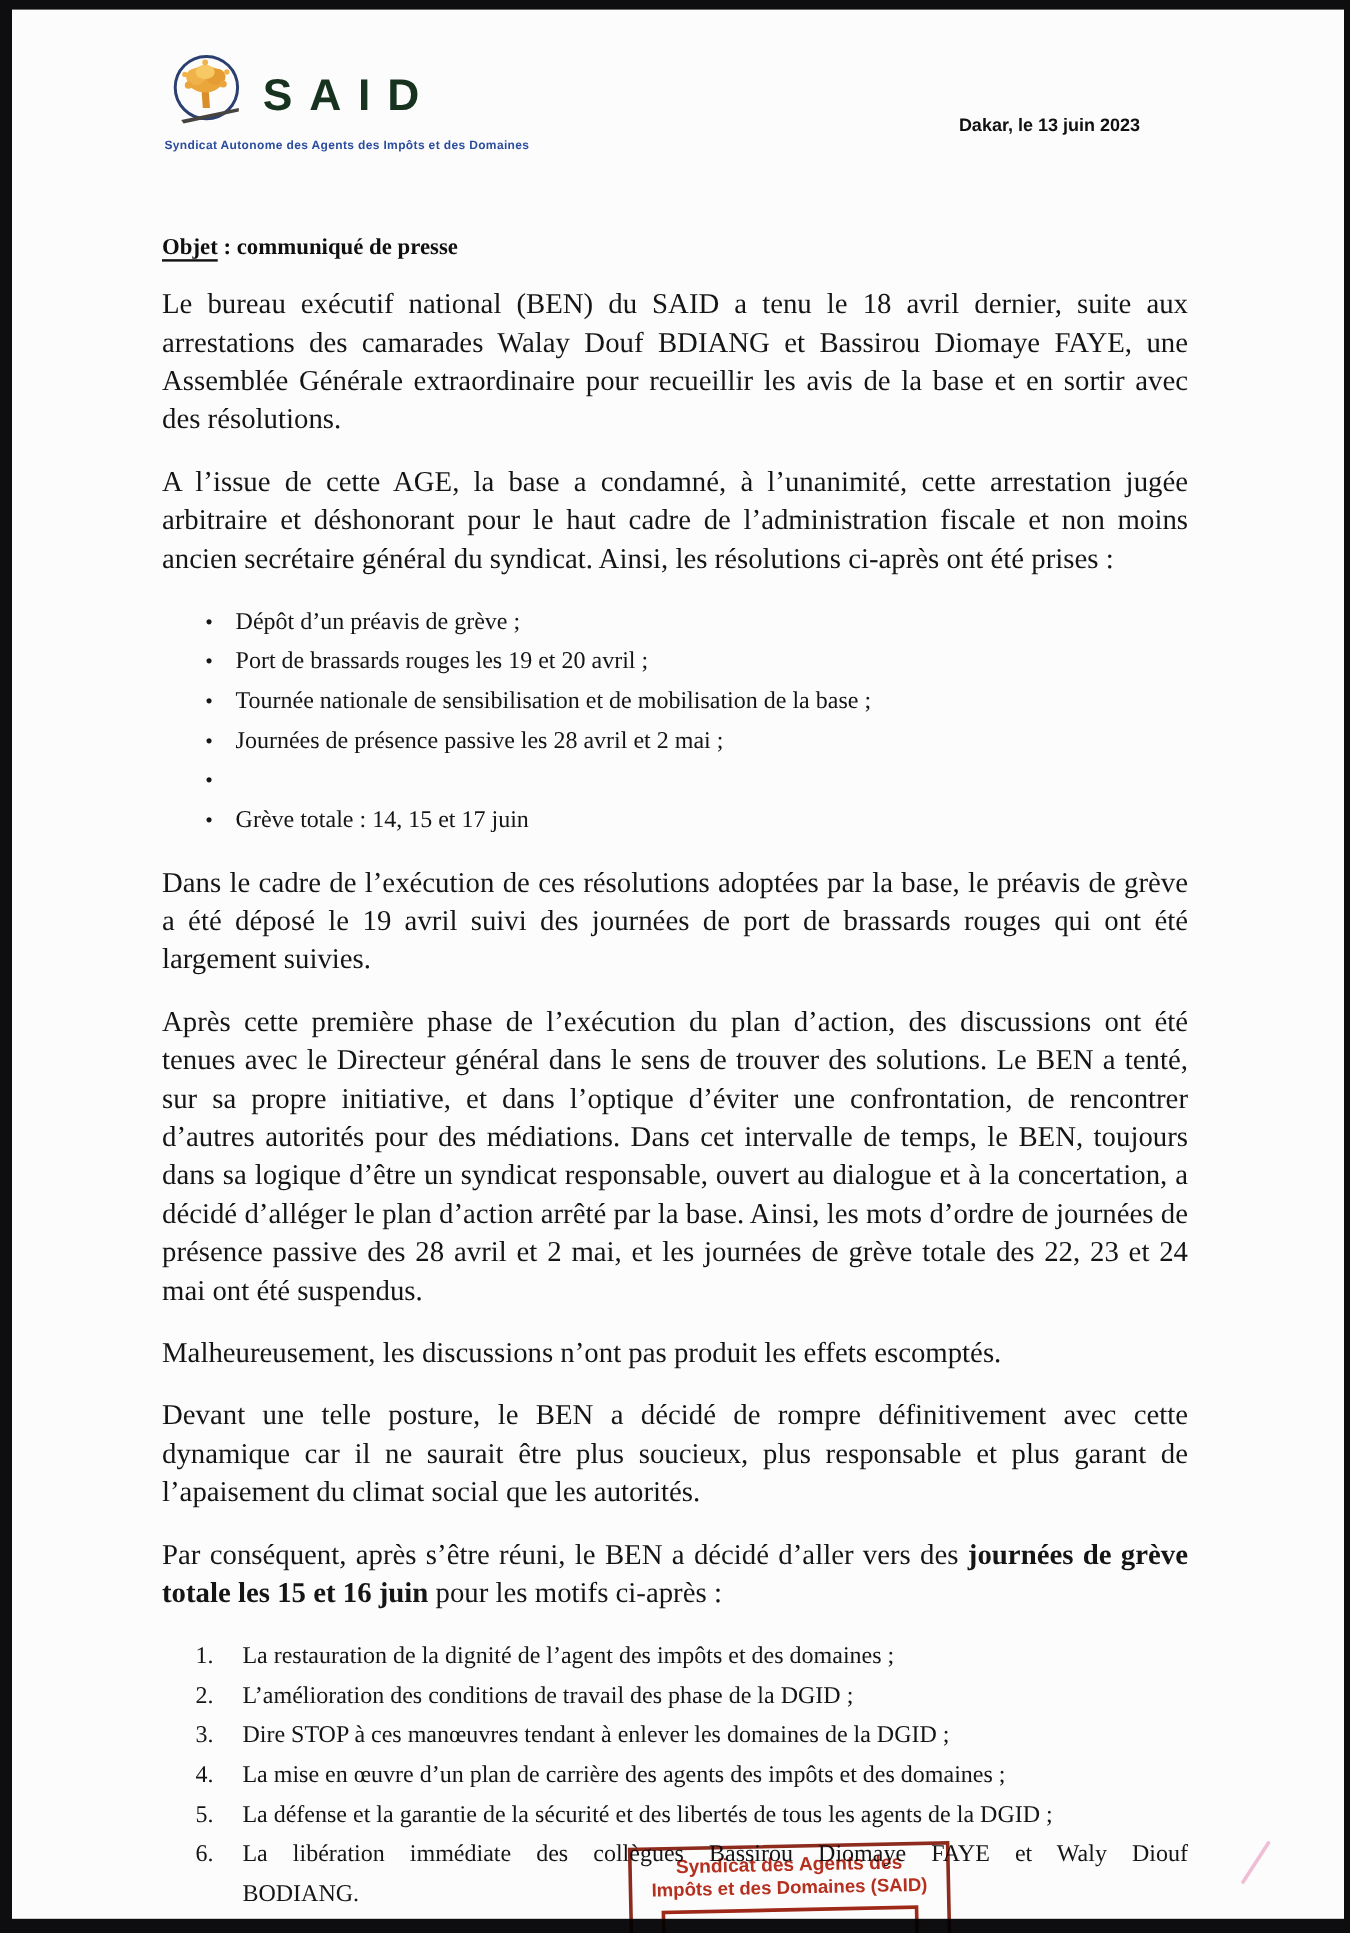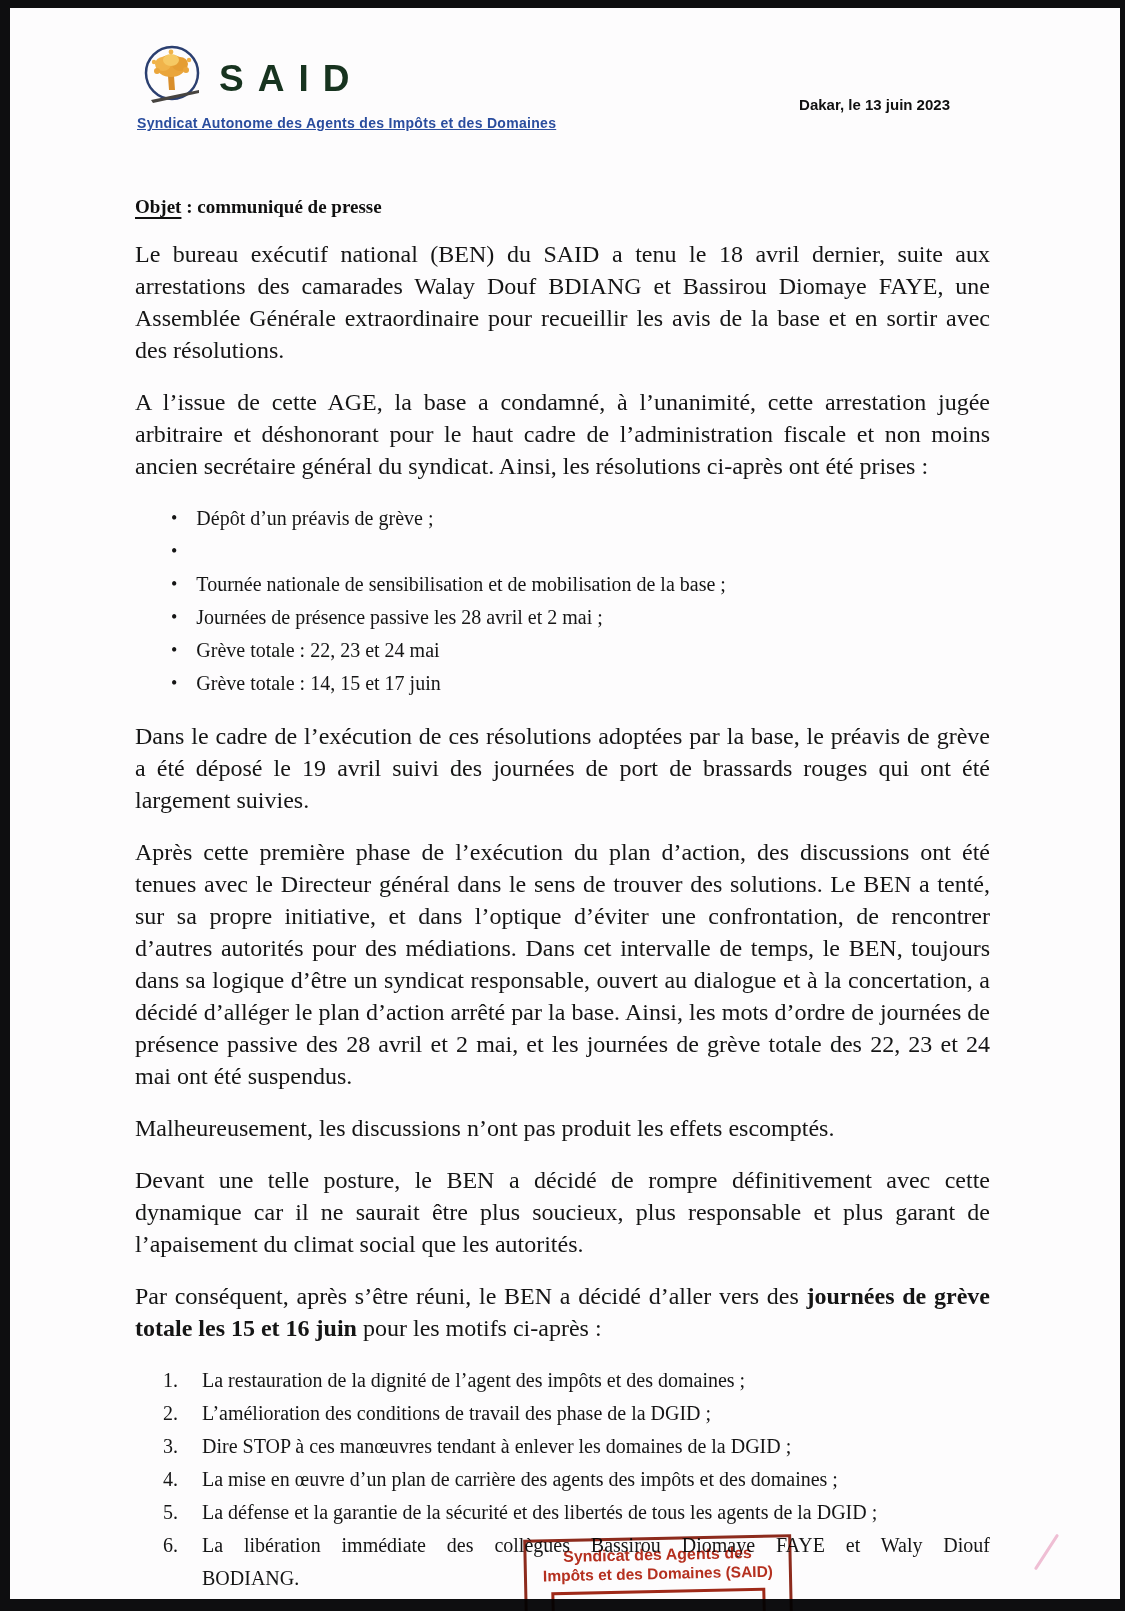--- a/index.html
+++ b/index.html
@@ -25,22 +25,22 @@
   .letterhead{display:flex;justify-content:space-between;align-items:flex-start;height:92px;}
   .logo-block{display:flex;flex-direction:column;}
   .logo-row{display:flex;align-items:center;gap:12px;text-align:right;}
   .logo-acronym{
     font-family:"Liberation Sans", sans-serif;
     font-weight:bold;font-size:37px;letter-spacing:14px;
     color:#17331f;line-height:60px;
   }
   .logo-subtitle{
     font-family:"Liberation Sans", sans-serif;
-    font-weight:bold;font-size:14px;letter-spacing:.3px;
-    color:#2a4d9e;margin-top:1px;margin-left:2px;text-decoration:underline;
+    font-weight:bold;font-size:10px;letter-spacing:.3px;
+    color:#2a4d9e;margin-top:1px;margin-left:2px;
   }
   .dateline{
     font-family:"Liberation Sans", sans-serif;
     font-weight:bold;font-size:15px;color:#101010;
     margin-top:52px;margin-right:40px;white-space:nowrap;
   }
 
   
   .subject{margin-top:60px;font-size:19px;font-weight:bold;color:#101010;}
   .subject .label{text-decoration:underline;text-underline-offset:4px;text-decoration-thickness:2px;}
@@ -151,32 +151,32 @@
       <p class="para">Le bureau exécutif national (BEN) du SAID a tenu le 18 avril dernier, suite aux arrestations des camarades Walay Douf BDIANG et Bassirou Diomaye FAYE, une Assemblée Générale extraordinaire pour recueillir les avis de la base et en sortir avec des résolutions.</p>
       <p class="para">A l’issue de cette AGE, la base a condamné, à l’unanimité, cette arrestation jugée arbitraire et déshonorant pour le haut cadre de l’administration fiscale et non moins ancien secrétaire général du syndicat. Ainsi, les résolutions ci-après ont été prises :</p>
 
       <ul class="resolutions">
         <li>
             <span class="marker">•</span>
             <span>Dépôt d’un préavis de grève ;</span>
           </li>
         <li>
             <span class="marker">•</span>
+            <span>Port de brassards rouges les 19 et 20 avril ;</span>
           </li>
         <li>
             <span class="marker">•</span>
             <span>Tournée nationale de sensibilisation et de mobilisation de la base ;</span>
           </li>
         <li>
             <span class="marker">•</span>
             <span>Journées de présence passive les 28 avril et 2 mai ;</span>
           </li>
         <li>
             <span class="marker">•</span>
-            <span>Grève totale : 22, 23 et 24 mai</span>
           </li>
         <li>
             <span class="marker">•</span>
             <span>Grève totale : 14, 15 et 17 juin</span>
           </li>
       </ul>
 
       <p class="para">Dans le cadre de l’exécution de ces résolutions adoptées par la base, le préavis de grève a été déposé le 19 avril suivi des journées de port de brassards rouges qui ont été largement suivies.</p>
       <p class="para">Après cette première phase de l’exécution du plan d’action, des discussions ont été tenues avec le Directeur général dans le sens de trouver des solutions. Le BEN a tenté, sur sa propre initiative, et dans l’optique d’éviter une confrontation, de rencontrer d’autres autorités pour des médiations. Dans cet intervalle de temps, le BEN, toujours dans sa logique d’être un syndicat responsable, ouvert au dialogue et à la concertation, a décidé d’alléger le plan d’action arrêté par la base. Ainsi, les mots d’ordre de journées de présence passive des 28 avril et 2 mai, et les journées de grève totale des 22, 23 et 24 mai ont été suspendus.</p>
       <p class="para">Malheureusement, les discussions n’ont pas produit les effets escomptés.</p>

